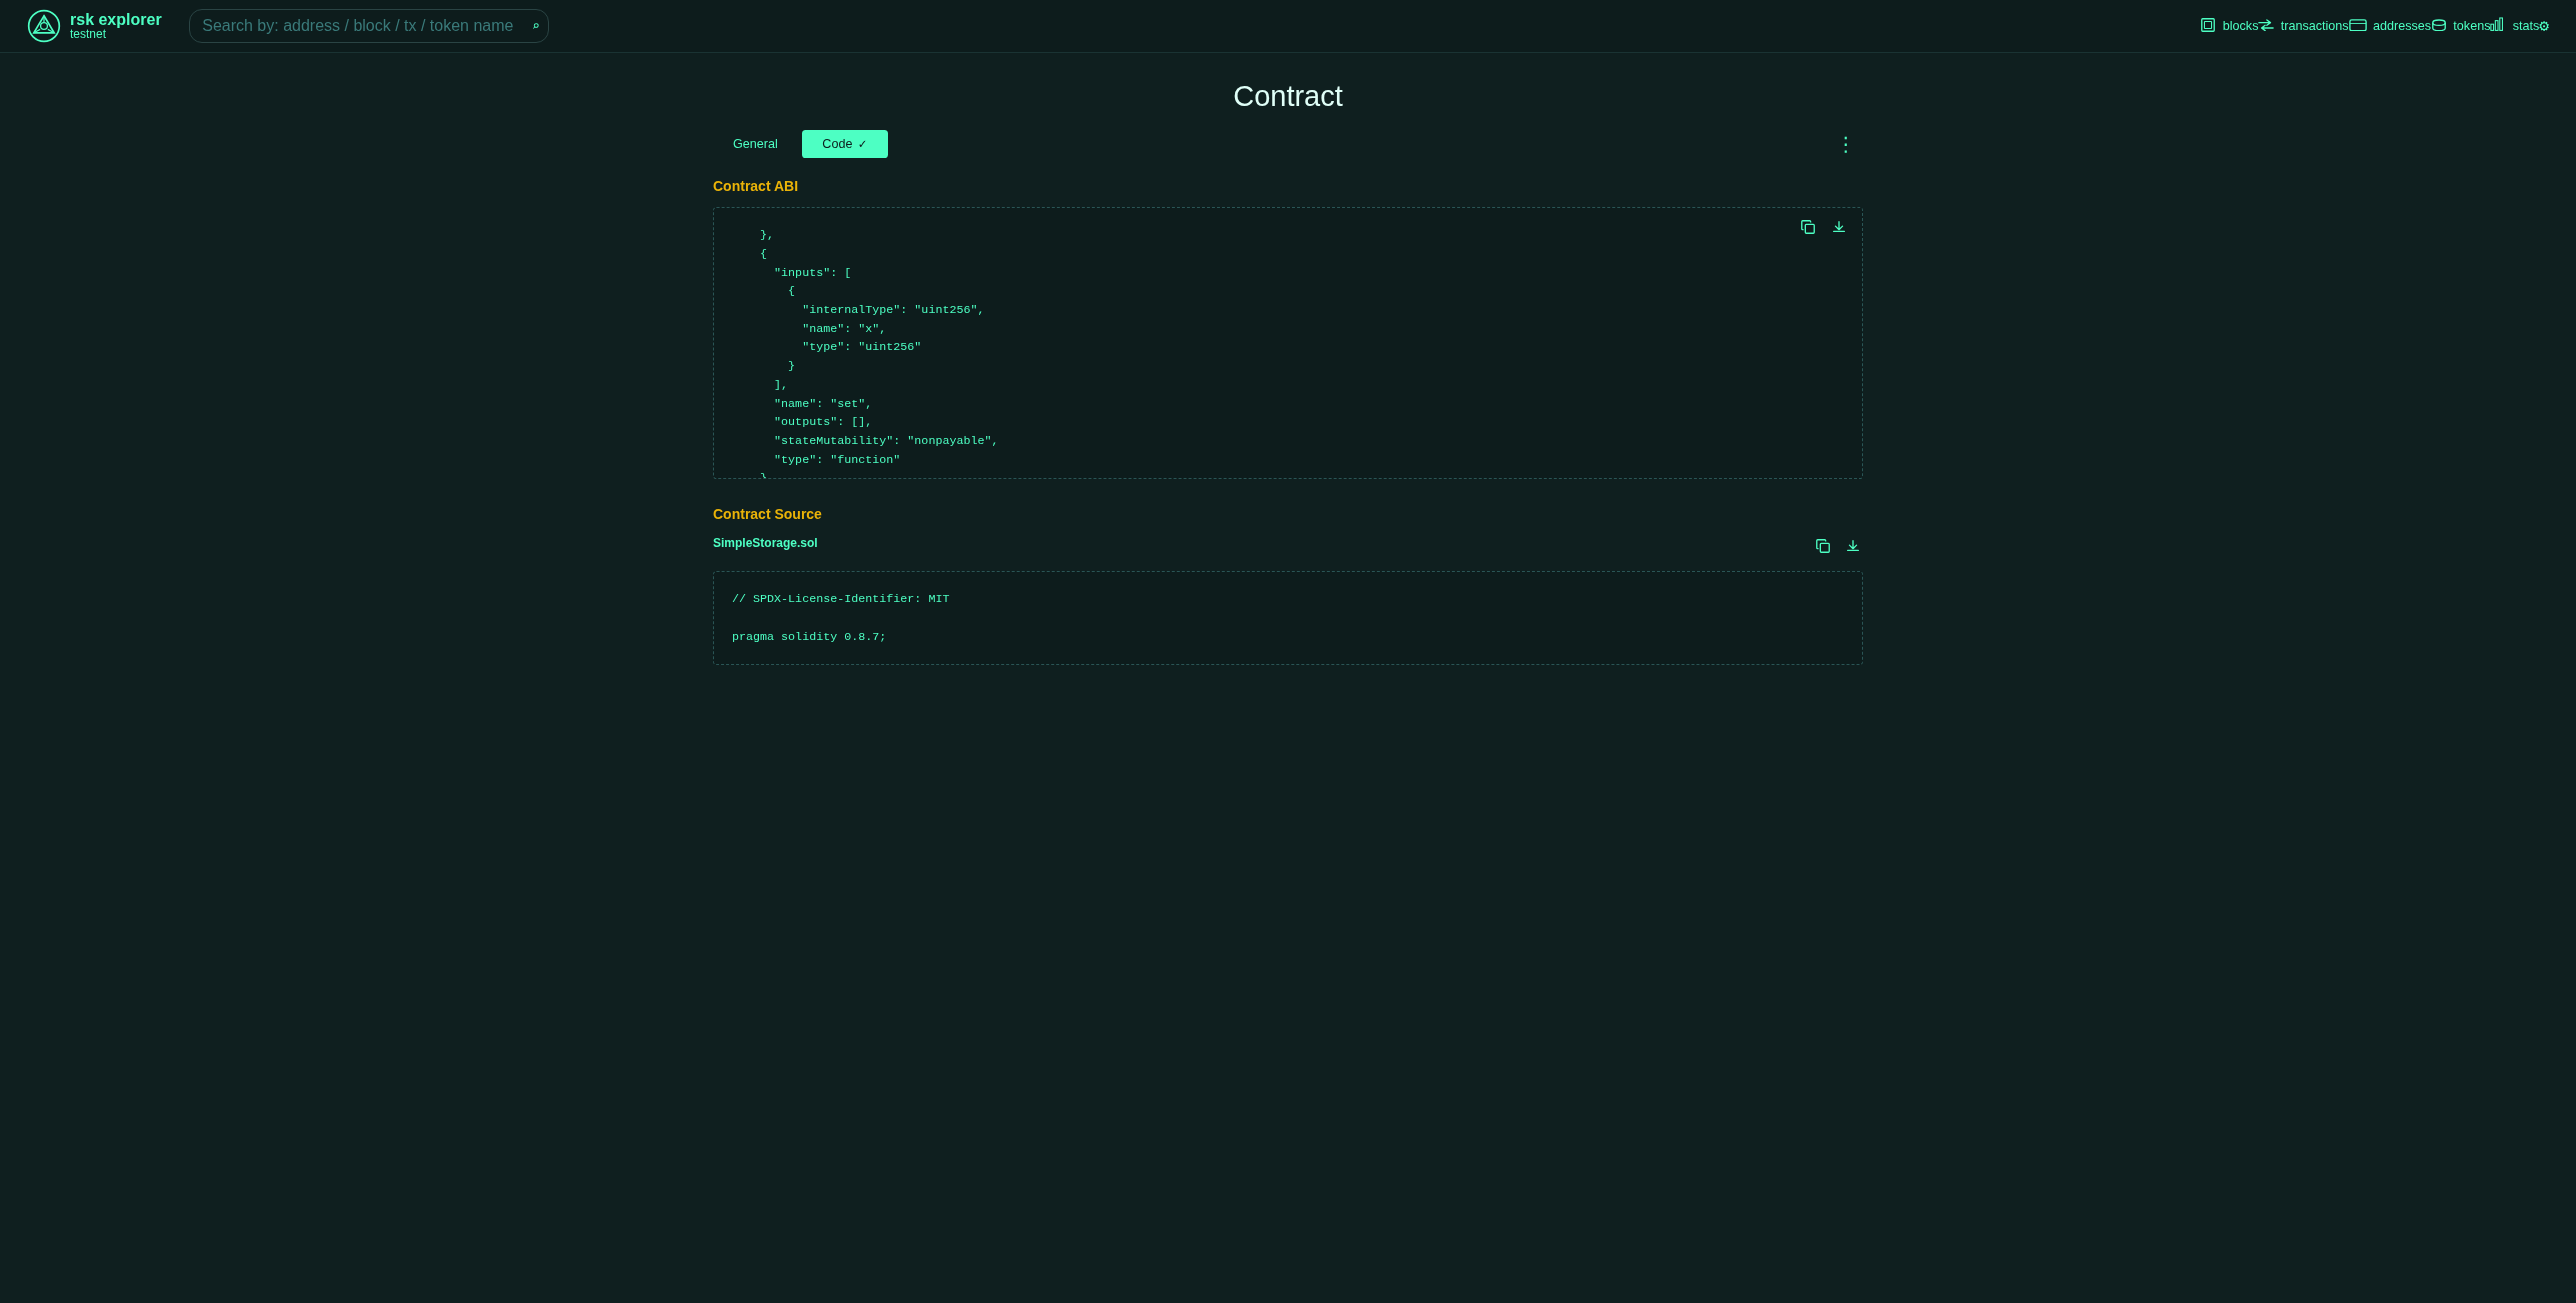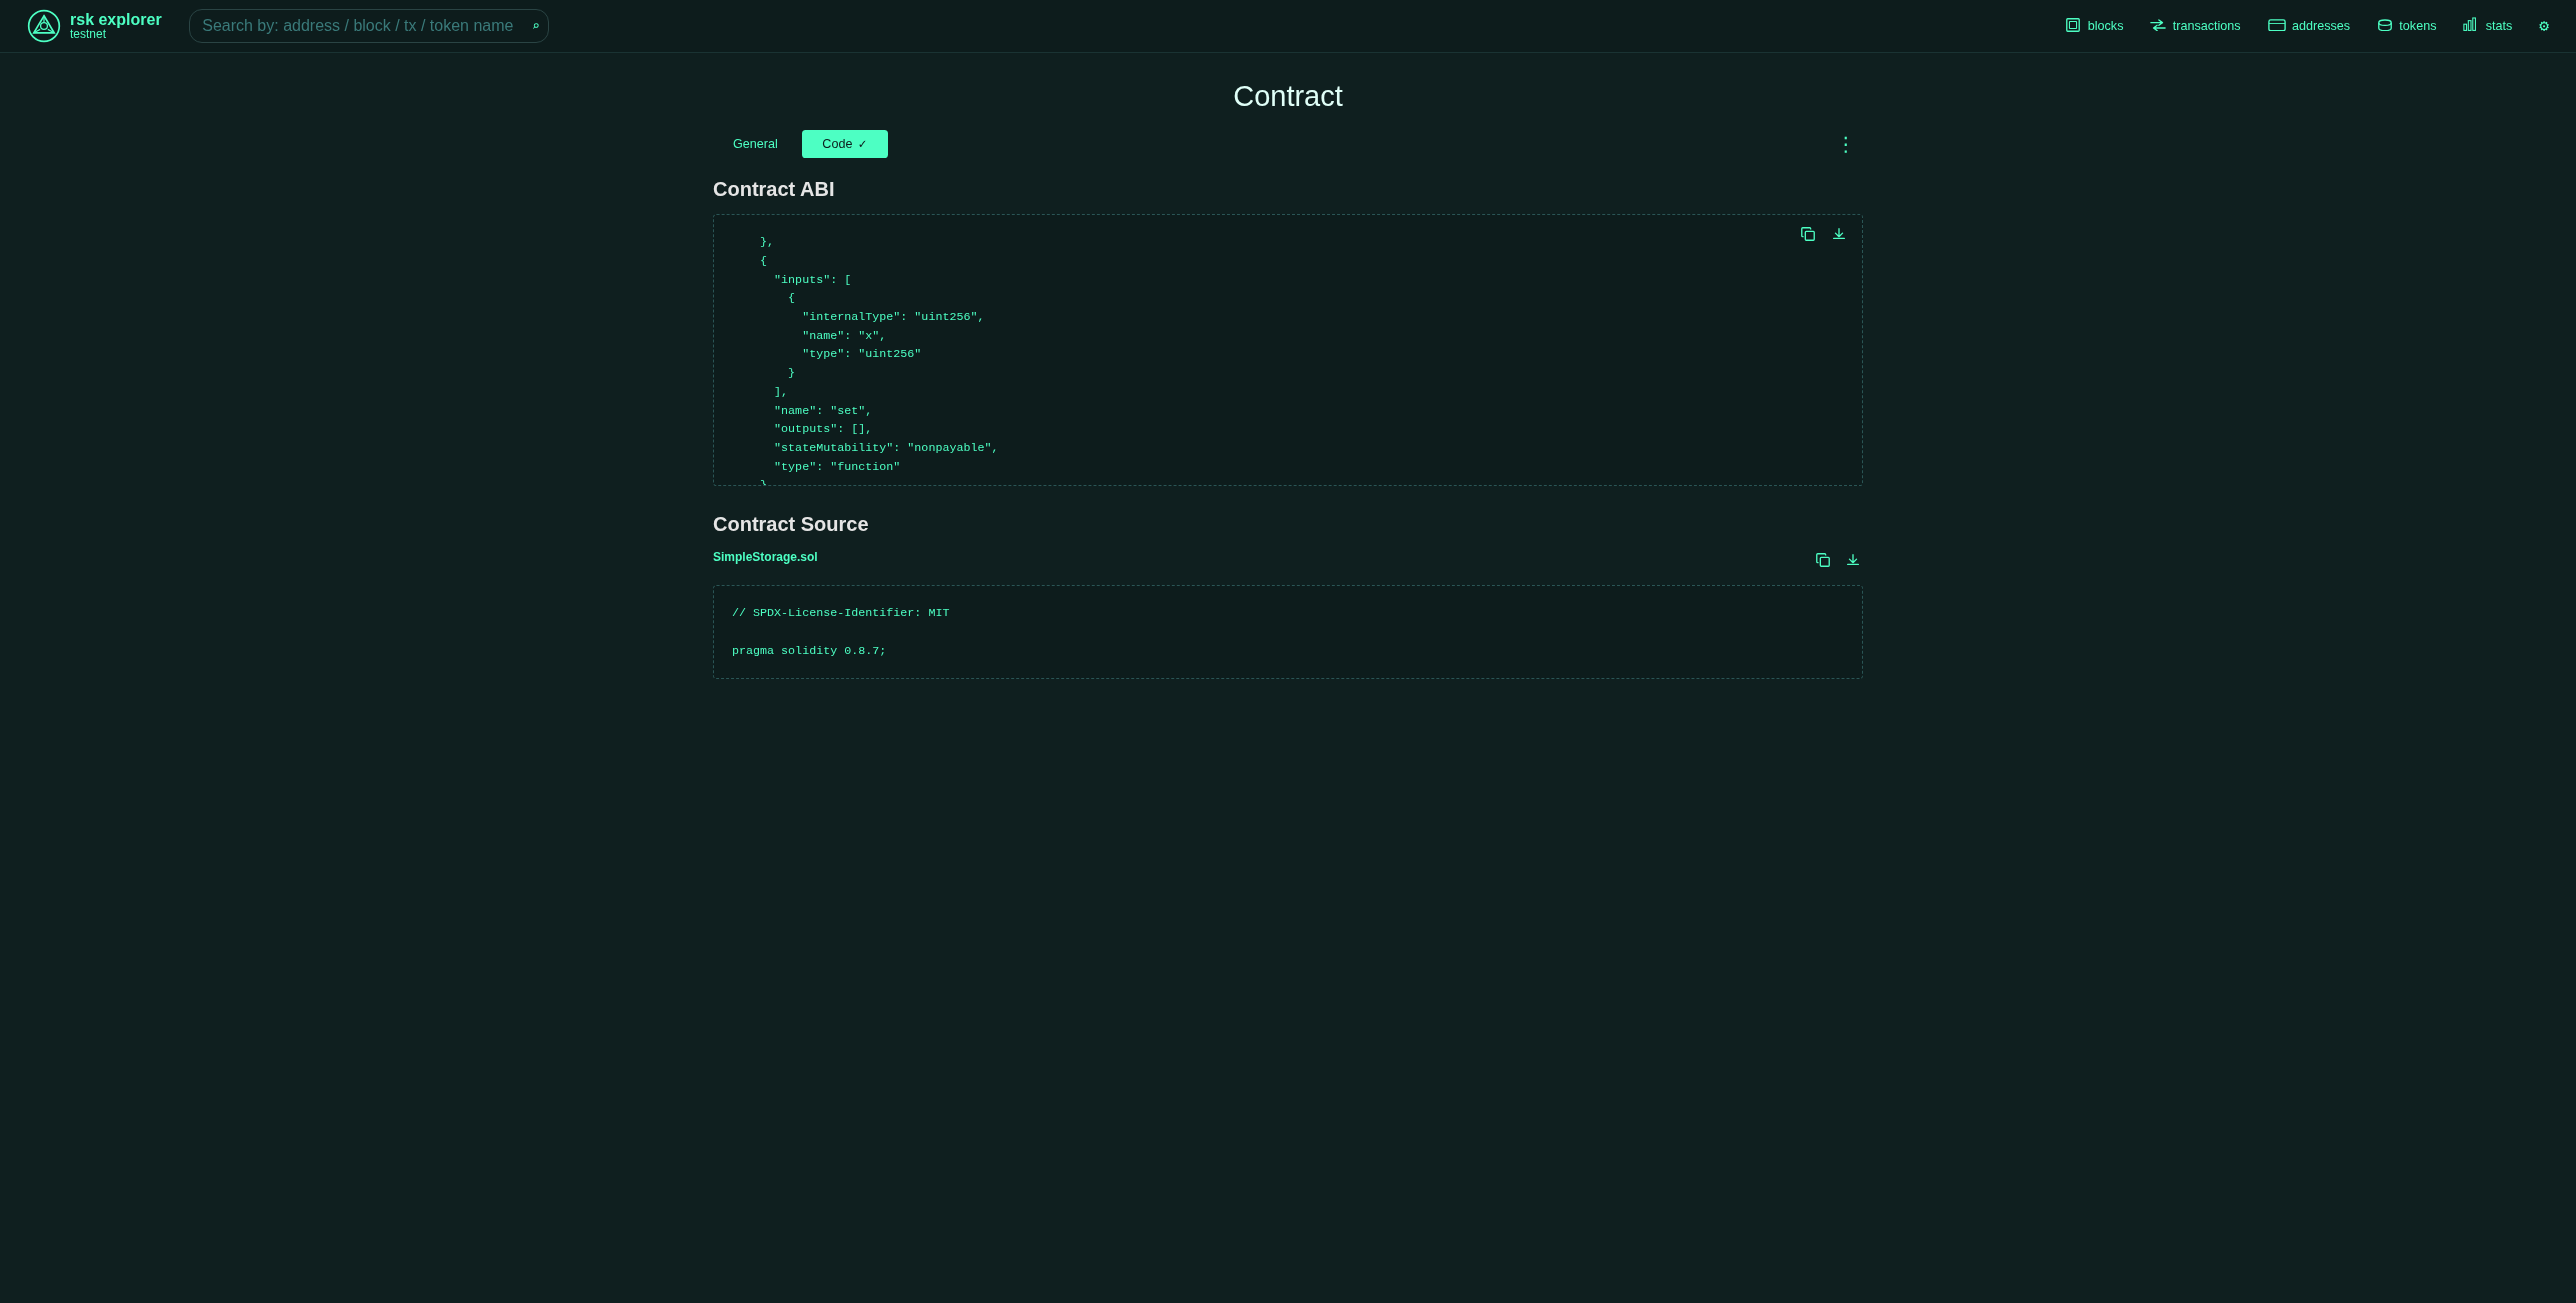--- a/index.html
+++ b/index.html
@@ -84,21 +84,20 @@
       right: 9px;
       top: 50%;
       transform: translateY(-50%);
       color: #4dffc3;
       font-size: 12.6px;
     }
 
     .nav-links {
       display: flex;
       align-items: center;
-      gap: 27px;
       margin-left: auto;
       text-align: right;
     }
 
     .nav-link {
       display: flex;
       align-items: center;
       gap: 6.3px;
       color: #4dffc3;
       text-decoration: none;
@@ -176,23 +175,23 @@
       background: transparent;
       border: none;
       color: #4dffc3;
       font-size: 20px;
       cursor: pointer;
       padding: 3.6px 7.2px;
     }
 
     
     .section-title {
-      font-size: 20px;
-      font-family: sans-serif;
-      color: #e5e5e5;
+      font-size: 14px;
+      font-family: sans-serif;
+      color: #eab308;
       margin-bottom: 13.5px;
       font-weight: 600;
     }
 
     
     .code-block-wrapper {
       position: relative;
       border: 0.9px dashed #2a5555;
       border-radius: 3.6px;
       background: #0d1c1c;

